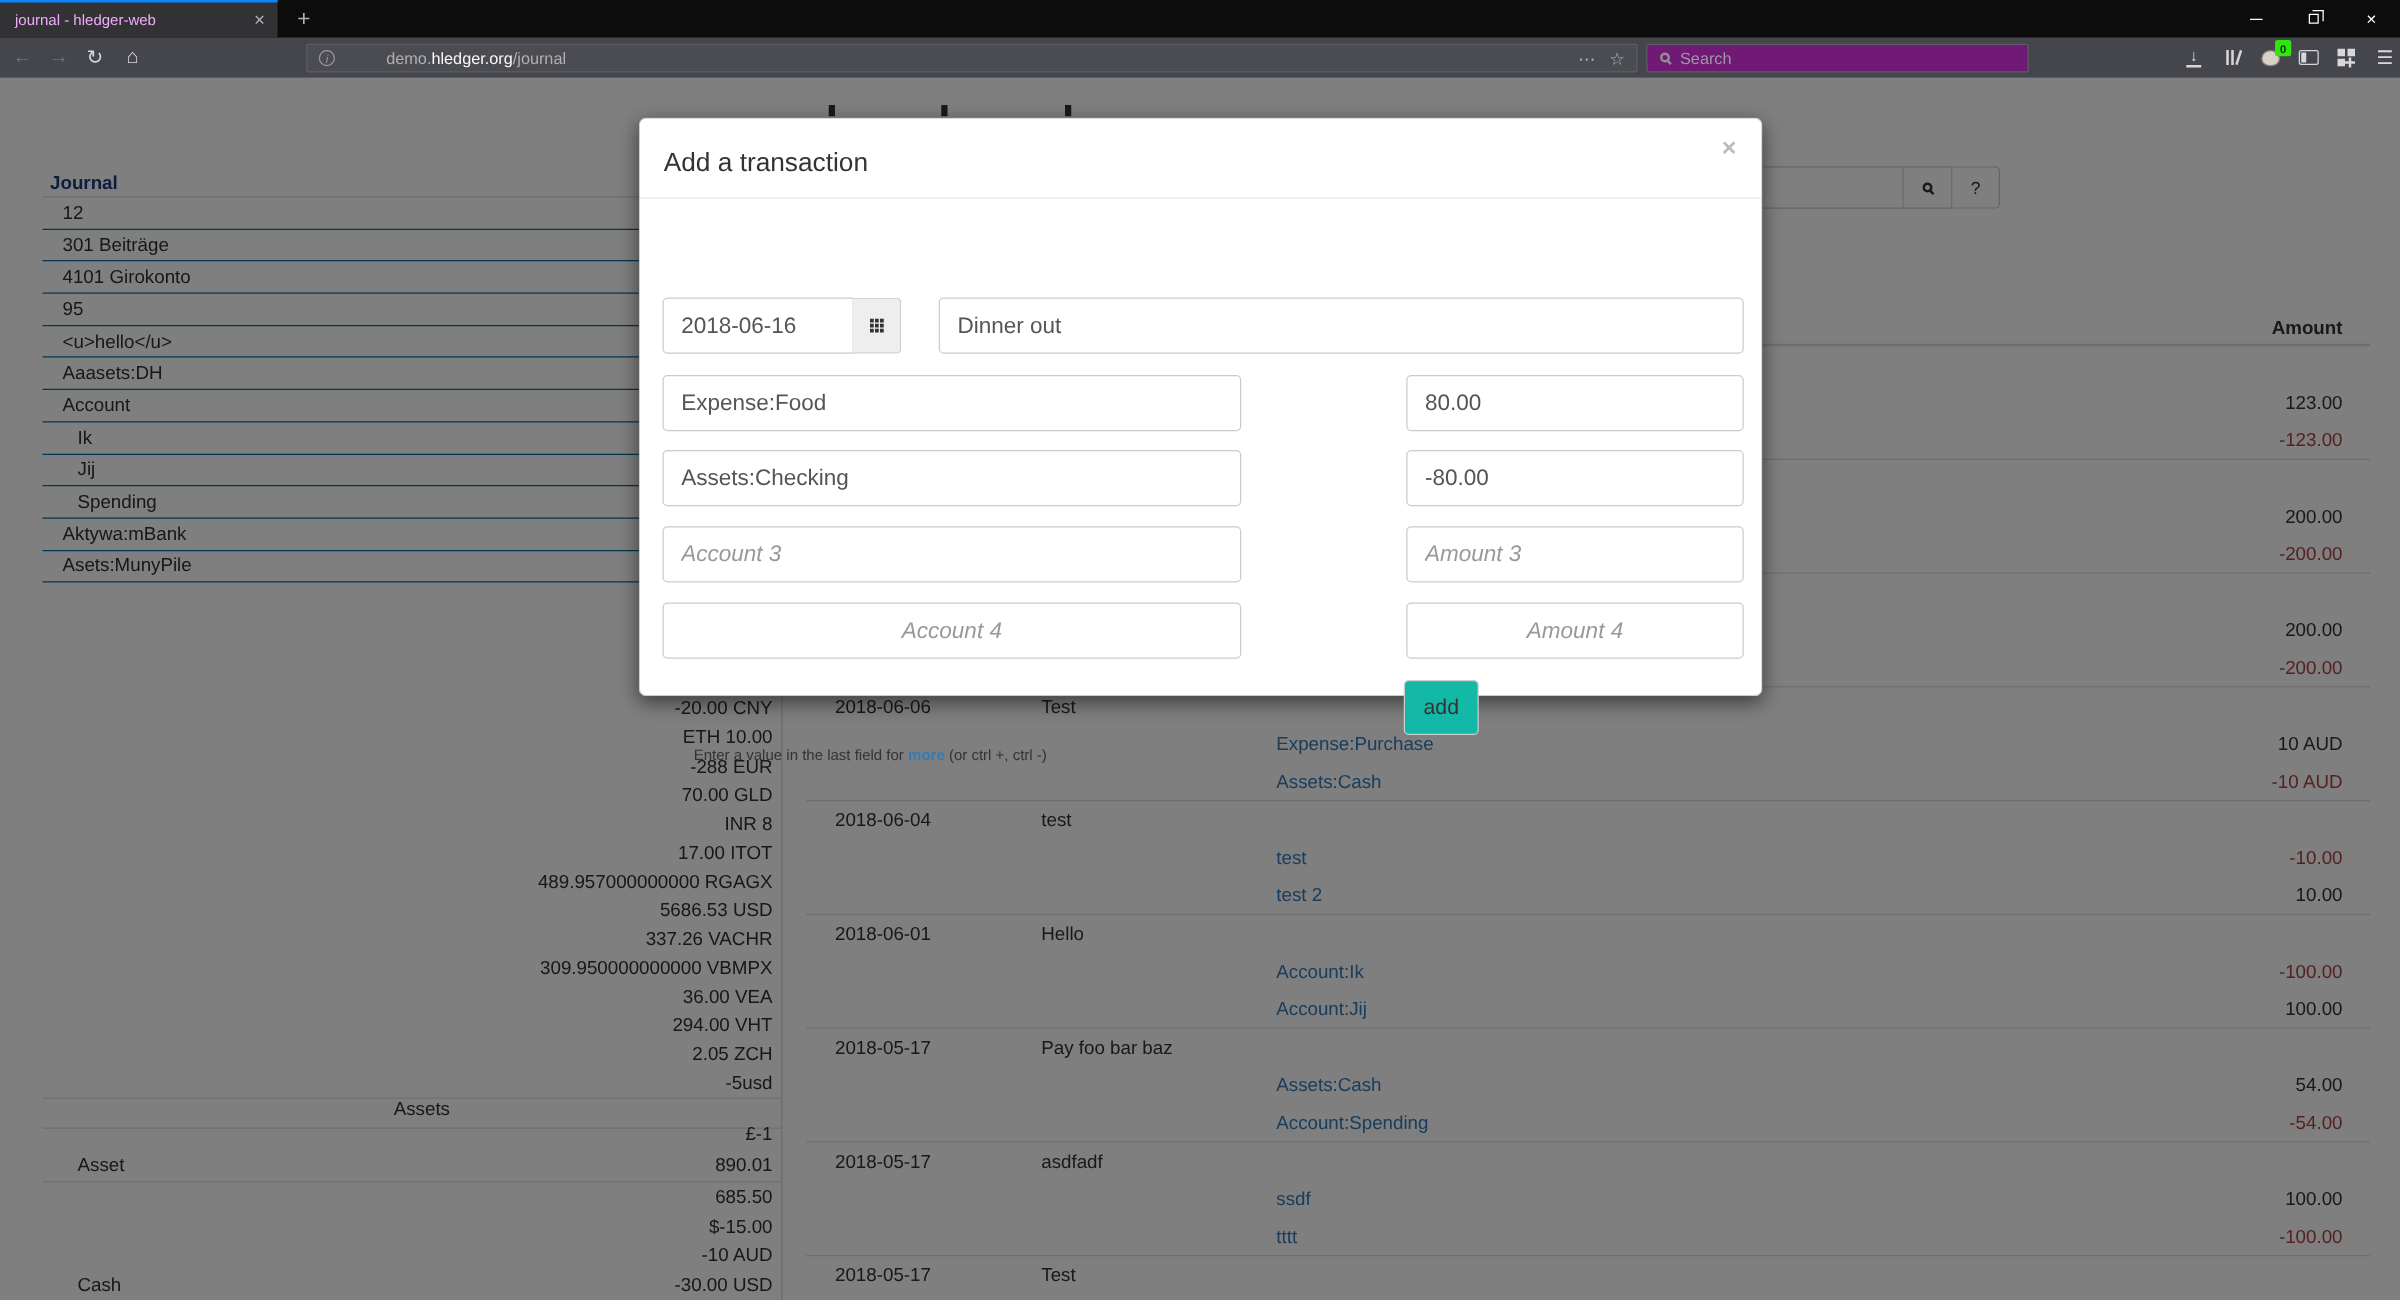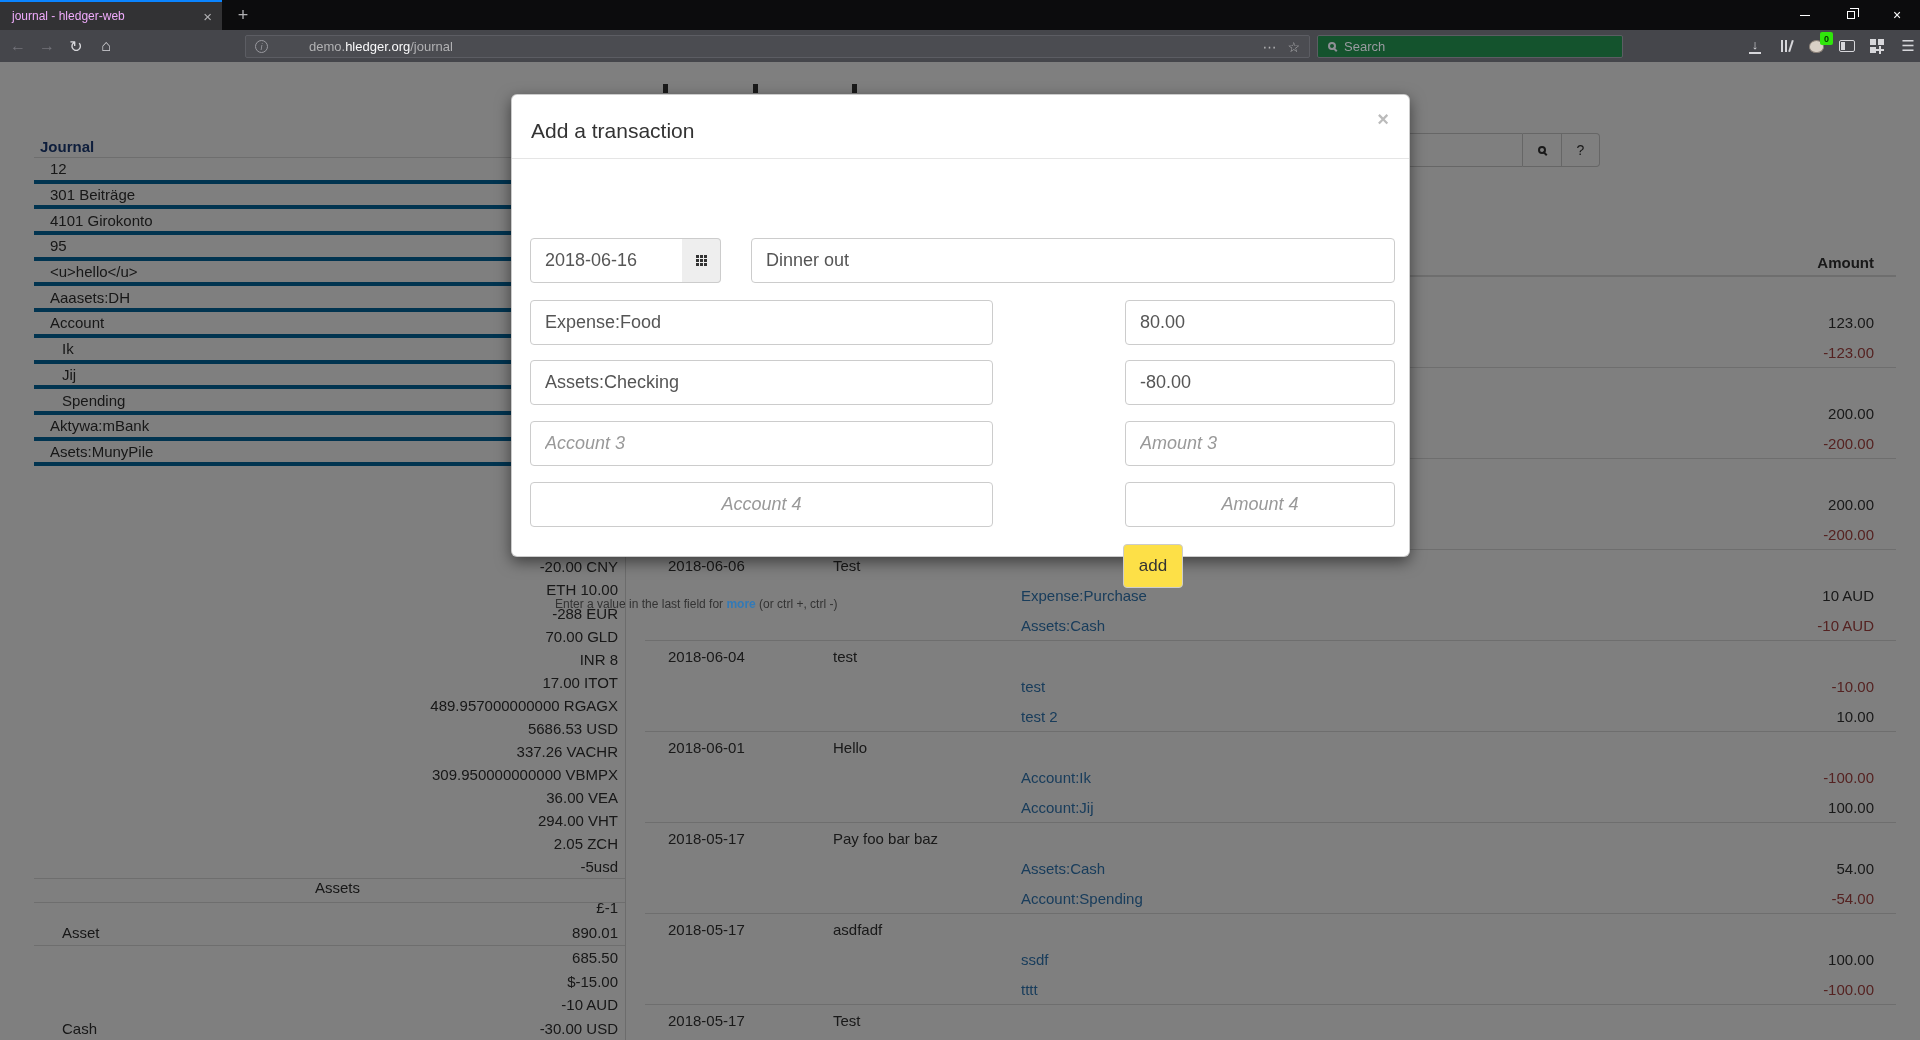--- a/index.html
+++ b/index.html
@@ -37,21 +37,21 @@
             border:1px solid #5c5d63; border-radius:2px; display:flex; align-items:center;
             color:#b1b1b3; font-size:13px; }
   .info-circ { width:13px; height:13px; border:1px solid #9a9aa0; border-radius:50%;
                margin:0 7px 0 9px; font-size:9px; display:flex; align-items:center;
                justify-content:center; color:#9a9aa0; font-style:italic; }
   .url-text { flex:1; white-space:nowrap; overflow:hidden;margin-left:34px; }
   .url-domain { color:#f9f9fa; }
   .url-dots { padding:0 8px; font-size:14px; letter-spacing:1px; }
   .url-star { padding:0 9px 0 2px; font-size:14px; }
 
-  .searchbar { position:absolute; left:1317px; top:5px; width:306px; height:23px; background:#14532d;
+  .searchbar { position:absolute; left:1317px; top:5px; width:306px; height:23px; background:#701a75;
                border:1px solid #5c5d63; border-radius:2px; display:flex; align-items:center; }
   .mag { width:8px; height:8px; border:2px solid #8f8f96; border-radius:50%; position:relative;
          margin:0 8px 2px 10px; flex:none; }
   .mag::after { content:""; position:absolute; width:2px; height:5px; background:#8f8f96;
                 transform:rotate(-45deg); right:-2px; bottom:-4px; }
   .search-input { background:transparent; border:none; outline:none; color:#f9f9fa; font-size:13px;
                   width:220px; font-family:"Liberation Sans",sans-serif; }
   .search-input::placeholder { color:#9a9aa0; }
 
   .tb-icon { position:absolute; top:0; width:26px; height:32px; display:flex; align-items:center;
@@ -85,21 +85,21 @@
   .page { position:absolute; top:62px; left:0; width:1920px; height:978px; background:#fff;
           overflow:hidden; }
   .overlay { position:absolute; inset:0; background:rgba(0,0,0,0.5); z-index:5; }
 
   .title-frag { position:absolute; width:5px; height:9px; background:#333; top:22px; }
 
   
   .sidebar { position:absolute; left:34px; top:75px; width:591px; font-size:15px; color:#303030; }
   .s-title { height:21px; border-bottom:1px solid #ddd; font-weight:bold;
              color:var(--journal-title); padding-left:6px; font-size:15px; line-height:19px; }
-  .s-row { height:25.7px; border-bottom:4px solid #0369a1; display:flex; align-items:center; }
+  .s-row { height:25.7px; border-bottom:1px solid #0369a1; display:flex; align-items:center; }
   .s-row .s-label { color:#303030; text-decoration:none; }
   .s-row.ind1 { padding-left:16px; }
   .s-row.ind2 { padding-left:28px; }
   .s-bottom .s-brow { border-bottom:1px solid #ddd; display:flex; align-items:center; }
   .s-brow.ind1 { padding-left:16px; }
   .s-brow.ind2 { padding-left:28px; }
   .s-brow .s-bal { margin-left:auto; text-align:right; padding-right:7px; }
   .s-brow .bal-line { line-height:23.5px; white-space:nowrap; }
   .s-bottom .s-brow:nth-child(1) { height:413px; align-items:flex-end; }
   .s-bottom .s-brow:nth-child(1) .bal-line { line-height:23.07px; }
@@ -154,21 +154,21 @@
   .date-addon { position:absolute; left:170px; top:79px; width:39px; height:45px; background:#eee;
                 border:1px solid #ccc; border-left:none; border-radius:0 4px 4px 0; display:flex;
                 align-items:center; justify-content:center; }
   .th-glyph { width:3px; height:3px; background:#333; margin:-8px 8px 0 0;
               box-shadow:4px 0 0 #333, 8px 0 0 #333, 0 4px 0 #333, 4px 4px 0 #333, 8px 4px 0 #333,
                          0 8px 0 #333, 4px 8px 0 #333, 8px 8px 0 #333; }
   .desc-input { left:239px; top:79px; width:644px; }
   .acct-input { left:18px; width:463px; }
   .amt-input { left:613px; width:270px; }
   .row-0 { top:141px; } .row-1 { top:201px; } .row-2 { top:262px; } .row-3 { top:323px;text-align:center; }
-  .add-btn { position:absolute; left:611px; top:385px; width:60px; height:44px; background:#fde047;
+  .add-btn { position:absolute; left:611px; top:385px; width:60px; height:44px; background:#14b8a6;
              border:1px solid #ccc; border-radius:4px; font-size:17px; color:#333;
              font-family:"Liberation Sans",sans-serif; }
   .hint { position:absolute; left:43px; top:438px; font-size:12px; color:#333; }
   .hint a { color:var(--link); text-decoration:none;font-weight:bold; }
 </style>
 </head>
 <body>
 
 <div class="chrome">
   <div class="tabbar">

